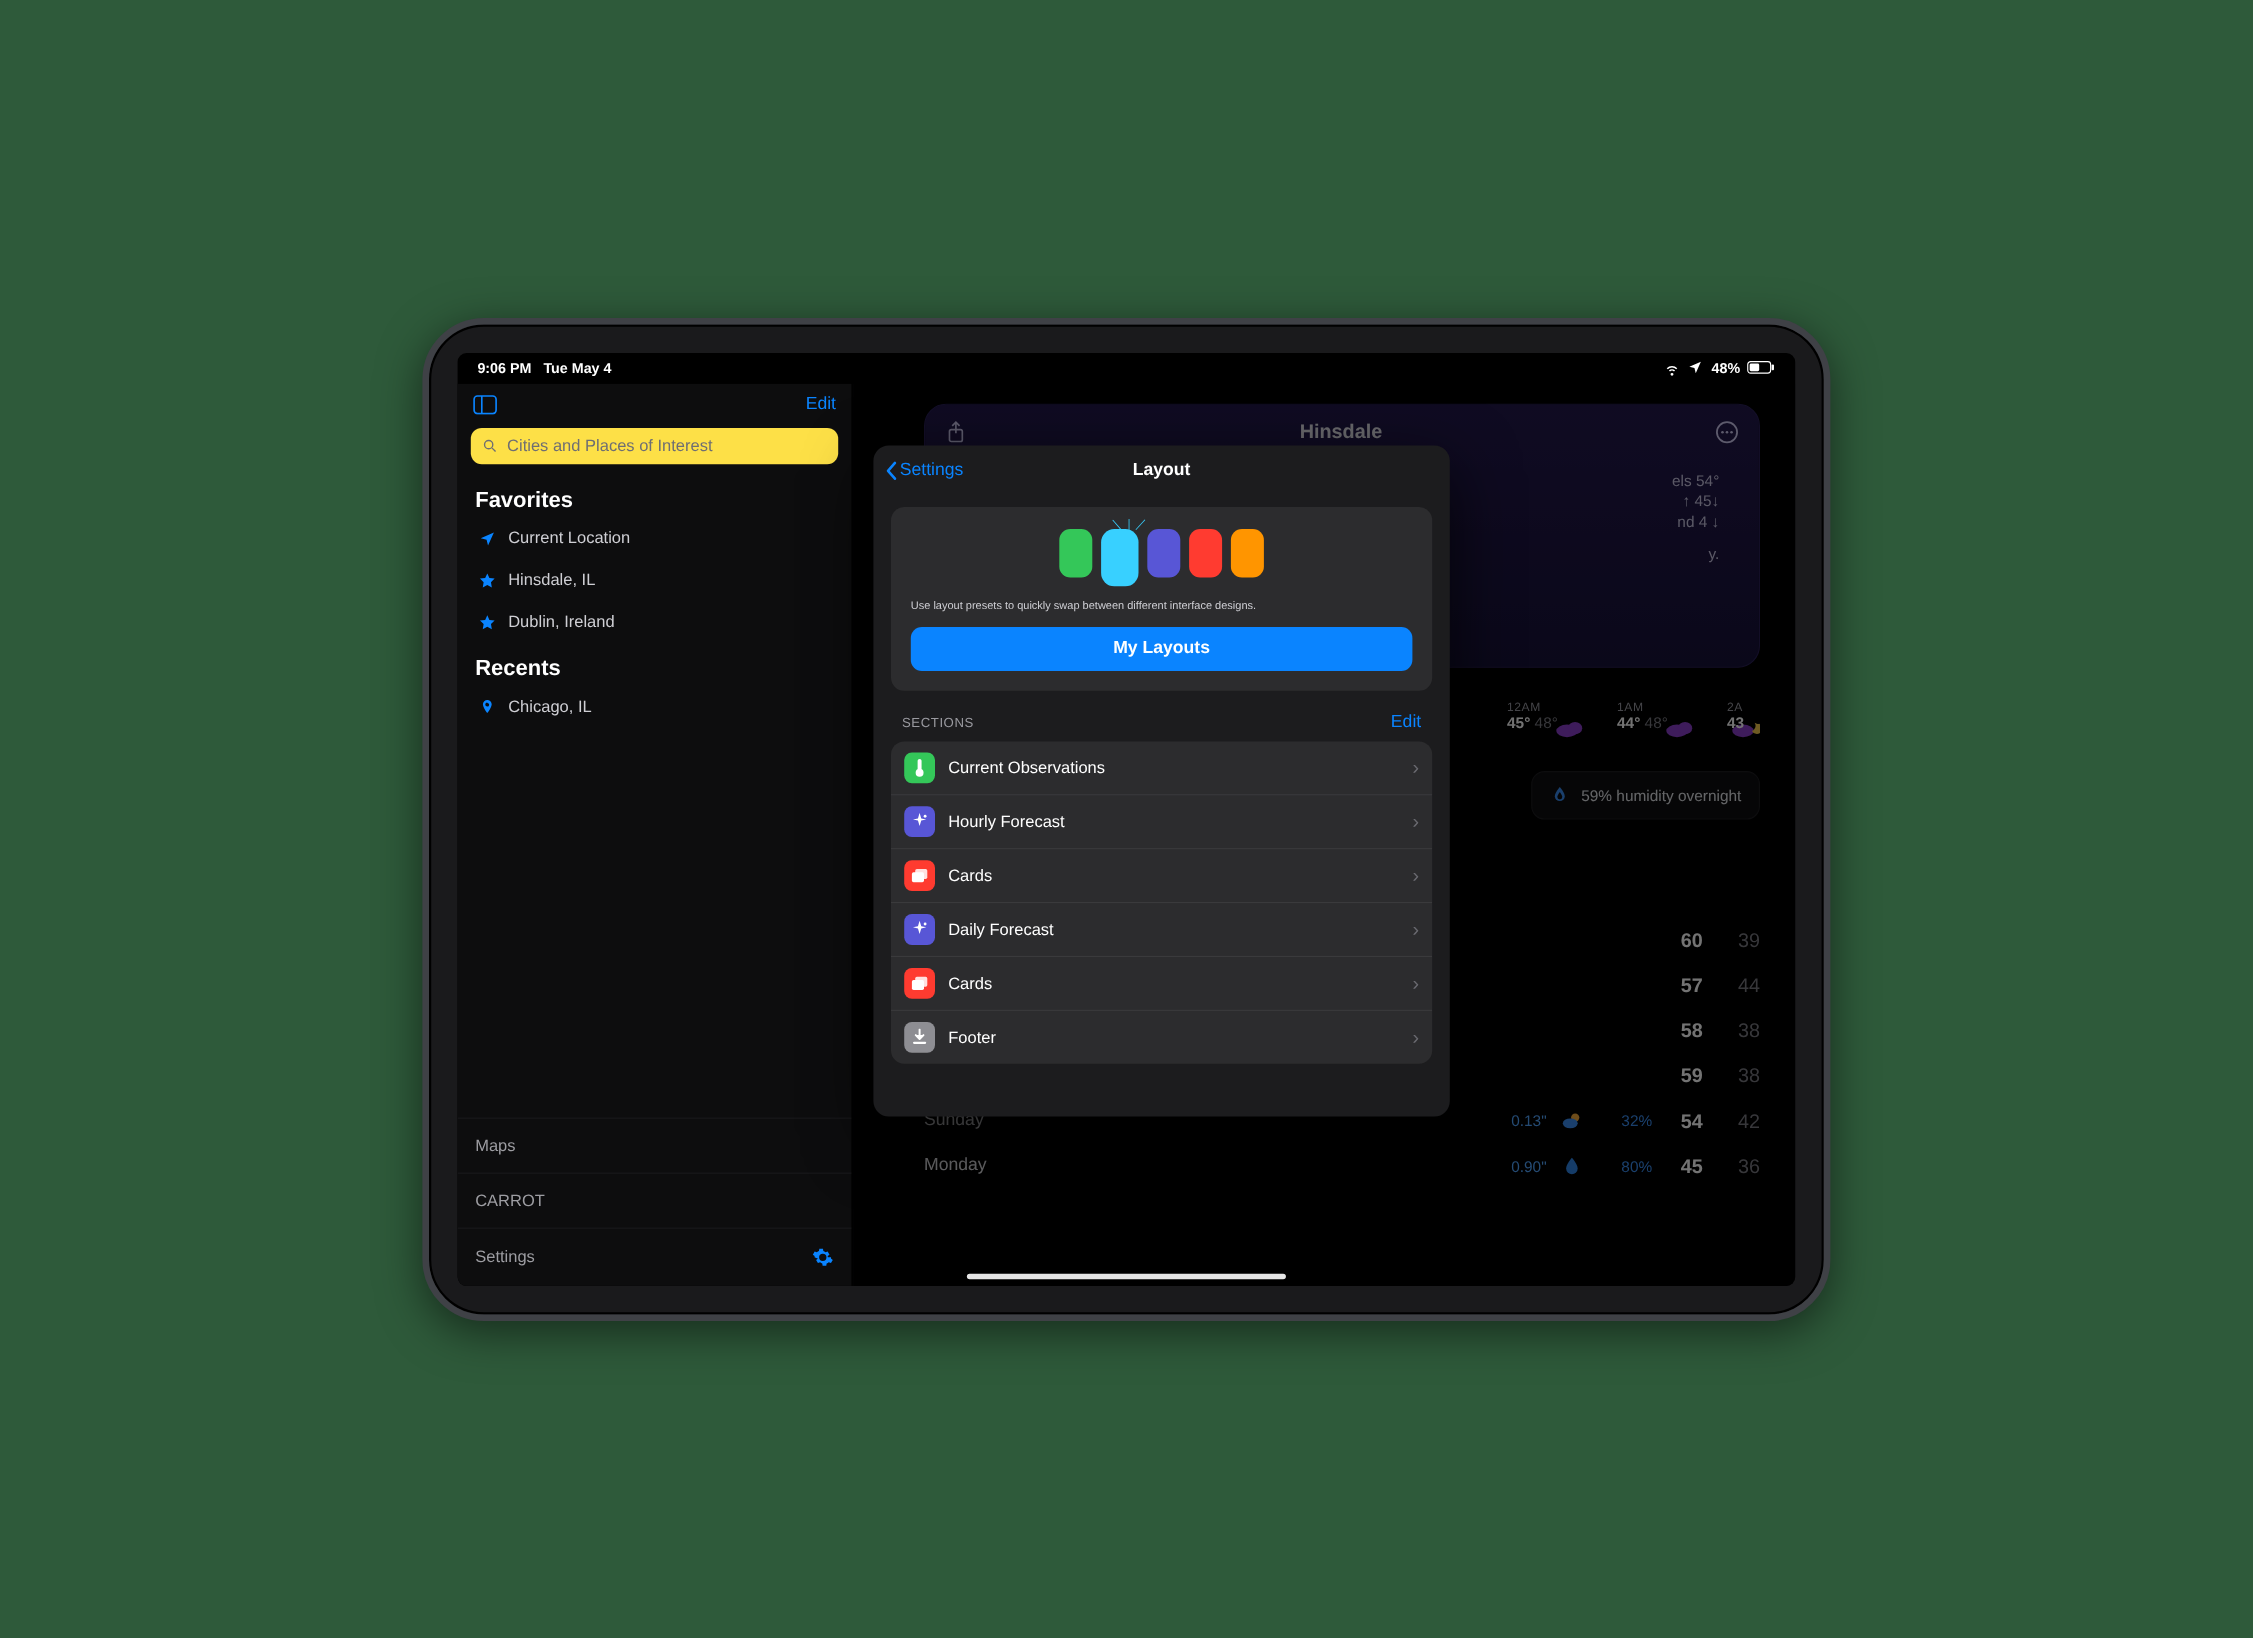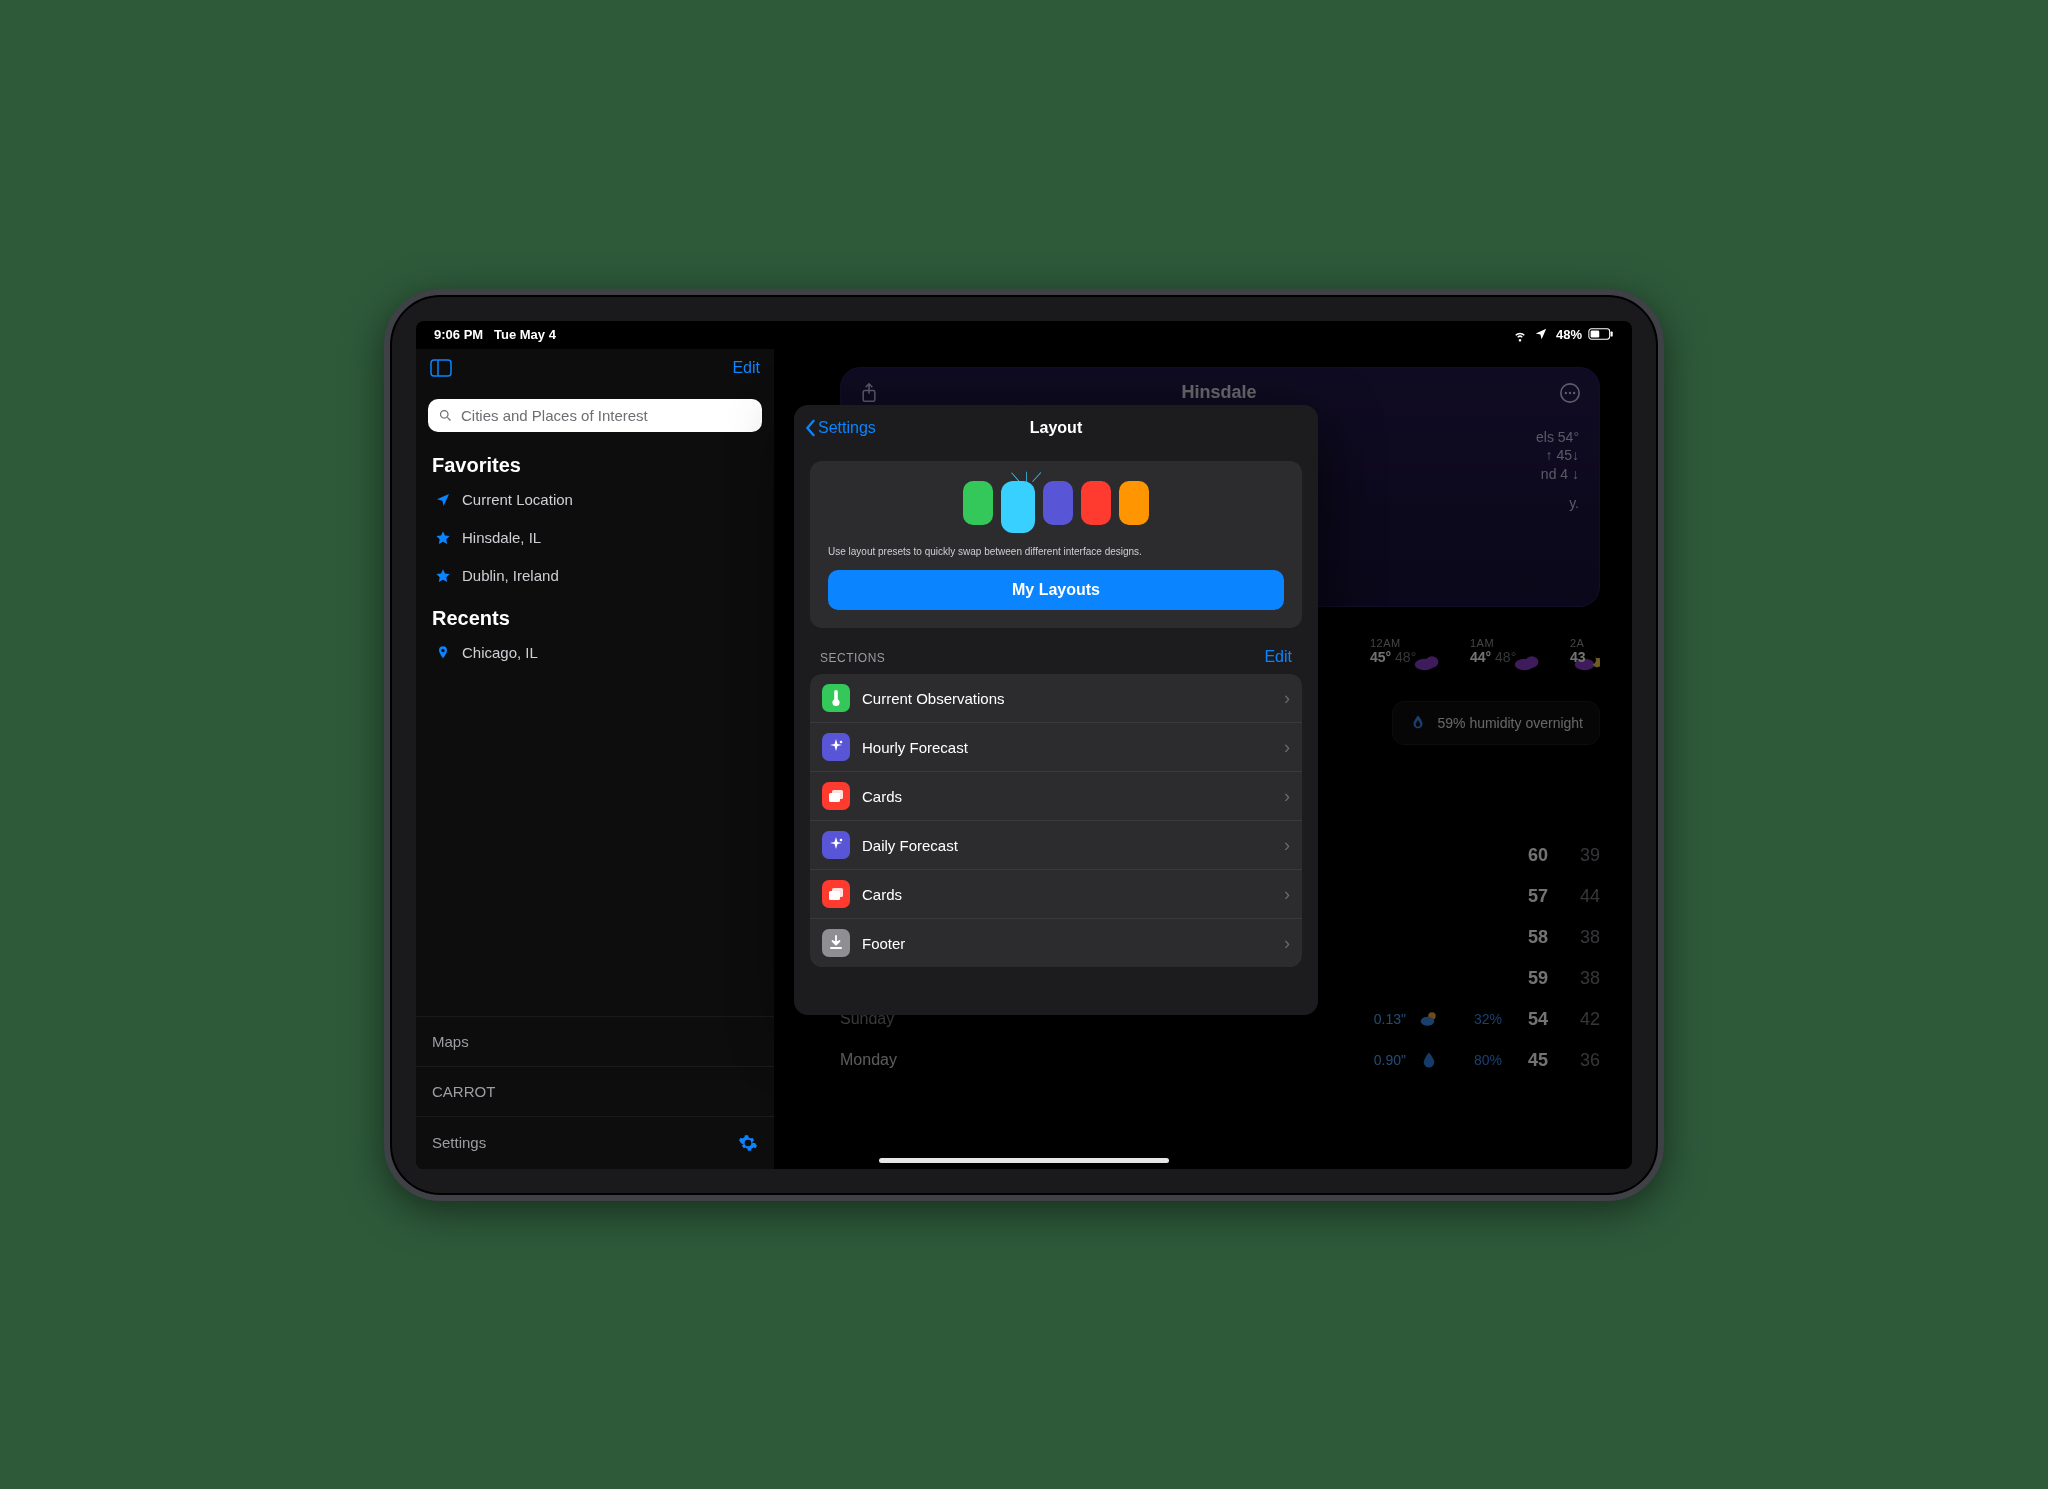--- a/index.html
+++ b/index.html
@@ -33,35 +33,35 @@
   .screen{position:absolute;inset:26px;background:var(--screen);border-radius:8px;overflow:hidden;}
   
   .statusbar{position:absolute;top:0;left:0;right:0;height:28px;display:flex;justify-content:space-between;align-items:center;padding:0 18px;color:#fff;font-size:13px;font-weight:600;}
   .sb-right{display:flex;gap:6px;align-items:center;}
   .sb-icon{width:16px;height:16px;display:inline-block;}
   
   .panes{position:absolute;top:28px;left:0;right:0;bottom:0;display:flex;}
   .sidebar{width:360px;background:var(--sidebar);border-right:2px solid #000;flex:none;display:flex;flex-direction:column;}
   .side-top{display:flex;justify-content:space-between;align-items:center;padding:10px 14px 4px;}
   .side-top .edit{color:var(--ios-blue);font-size:16px;}
-  .search{margin:18px 12px 10px;background:#ffffff;color:#6e6e73;border-radius:10px;padding:8px 10px;display:flex;align-items:center;gap:8px;font-size:15px;}
+  .search{margin:8px 12px 10px;background:#fde047;color:#6e6e73;border-radius:10px;padding:8px 10px;display:flex;align-items:center;gap:8px;font-size:15px;}
   .section-hdr{padding:12px 16px 4px;font-size:20px;font-weight:700;color:#fff;}
   .list{padding:0 8px;}
   .row{display:flex;align-items:center;gap:10px;padding:10px 10px;color:#cfcfd4;font-size:15px;border-radius:8px;}
   .row .ico{width:18px;height:18px;display:flex;align-items:center;justify-content:center;color:var(--ios-blue);}
   .side-bottom{margin-top:auto;}
   .brow{padding:16px;border-top:1px solid #1a1a1c;color:#9d9da2;font-size:15px;display:flex;justify-content:space-between;align-items:center;}
   
   .content{flex:1;position:relative;overflow:hidden;}
   .dim-overlay{position:absolute;inset:0;background:rgba(0,0,0,.55);pointer-events:none;z-index:5;}
   
   .wcard{position:absolute;left:64px;right:32px;top:18px;height:240px;background:linear-gradient(180deg,#241a4d,#18123a);border:1px solid #2b2158;border-radius:20px;padding:14px 18px;color:#ddd;}
   .wcard-top{display:flex;justify-content:space-between;align-items:center;}
   .cityname{flex:1;text-align:center;font-size:18px;color:#e8e8f0;font-weight:600;}
-  .blurb{position:absolute;right:20px;top:60px;text-align:right;font-size:14px;color:#c8c4e0;line-height:1.35;}
+  .blurb{position:absolute;right:36px;top:60px;text-align:right;font-size:14px;color:#c8c4e0;line-height:1.35;}
   
   .hourly{position:absolute;left:64px;right:32px;top:284px;height:52px;display:flex;gap:30px;justify-content:flex-end;align-items:center;color:#ccc;font-size:13px;}
   .hslot{display:flex;flex-direction:column;align-items:flex-start;min-width:70px;}
   .hslot .t{font-size:11px;color:#9a9aa2;letter-spacing:.5px;}
   .hslot .temps{font-size:14px;}
   .hslot .temps b{color:#fff;font-weight:600;}
   .hslot .cloud{width:26px;height:18px;align-self:flex-end;margin-bottom:-34px}
   
   .chip{position:absolute;right:32px;top:352px;background:#0f0f11;border:1px solid #1d1d20;border-radius:12px;padding:12px 16px;color:#dee0e4;font-size:14px;display:flex;gap:10px;align-items:center;}
   

